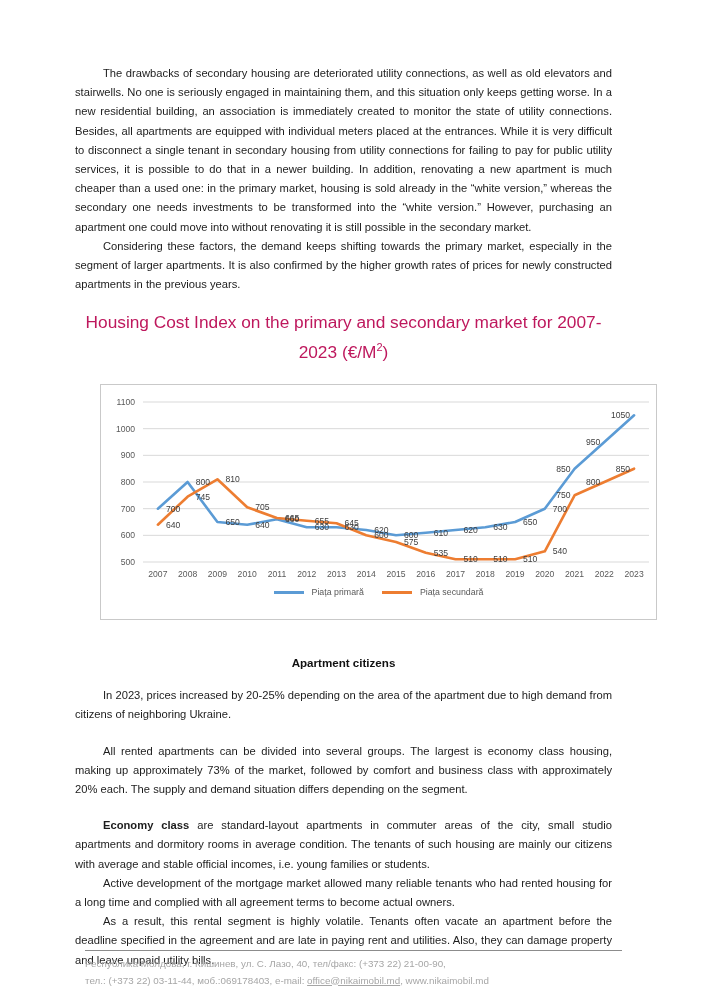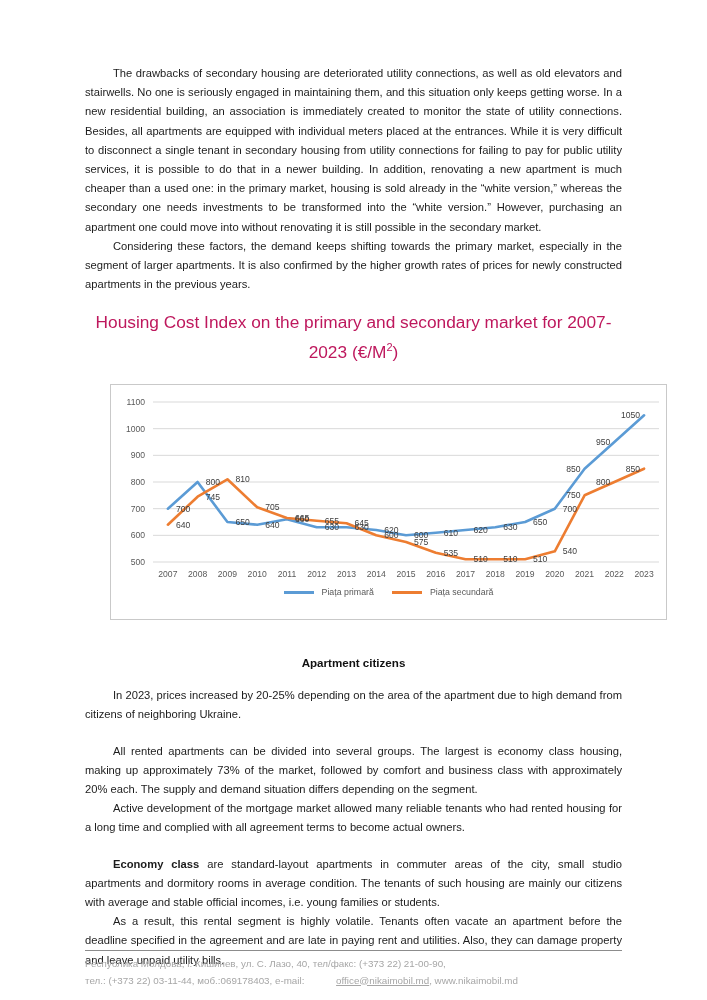--- a/index.html
+++ b/index.html
@@ -1,37 +1,37 @@
 <!DOCTYPE html>
 <html><head>
 <meta charset="utf-8">
 <style>
   html,body{margin:0;padding:0;background:#fff;}
   .page{position:relative;width:707px;height:1000px;background:#fff;overflow:hidden;
         font-family:"Liberation Sans",sans-serif;color:#1c1c1c;}
-  .content{position:absolute;left:85px;top:0;width:537px;}
+  .content{position:absolute;left:75px;top:0;width:537px;}
   .spacer-top{height:64px;}
   p.body-par{margin:0;font-size:11.2px;line-height:19.2px;text-align:justify;text-indent:28px;color:#1c1c1c;}
   p.gap{margin-top:17px;}
   .chart-title{margin:16px 0 0 0;font-weight:400;font-size:17.3px;line-height:25px;text-align:center;color:#be185d;}
   .chart-title sup{font-size:11px;}
   .chart-box{position:relative;margin-top:19px;margin-left:25px;width:555px;height:234px;
              border:1px solid #c9c9c9;background:#fff;}
   .chart-svg{display:block;}
   .ax{font-family:"Liberation Sans",sans-serif;font-size:8.6px;fill:#595959;}
   .dl{font-family:"Liberation Sans",sans-serif;font-size:8.6px;fill:#404040;}
   .chart-legend{position:absolute;left:0;right:0;top:202px;display:flex;justify-content:center;gap:18px;align-items:center;}
   .legend-item{display:flex;align-items:center;gap:8px;}
   .legend-swatch{display:inline-block;width:30px;height:3px;}
   .legend-label{font-size:8.8px;color:#595959;}
   .section-heading{margin:36px 0 0 0;font-size:11.6px;font-weight:700;text-align:center;color:#111;}
   .lead-bold{font-weight:700;}
   .footer{position:absolute;left:85px;top:950px;width:537px;border-top:1px solid #8c8c8c;
           padding-top:5px;text-align:left;font-size:9.8px;line-height:16.5px;color:#a6a6a6;}
-  .footer a{color:#a6a6a6;text-decoration:underline;margin-left:29px;}
+  .footer a{color:#a6a6a6;text-decoration:underline;}
 </style>
 </head>
 <body>
 
 <div class="page">
   <div class="content">
     <div class="spacer-top"></div>
 
     <p class="body-par">The drawbacks of secondary housing are deteriorated utility connections, as well as old elevators and stairwells. No one is seriously engaged in maintaining them, and this situation only keeps getting worse. In a new residential building, an association is immediately created to monitor the state of utility connections. Besides, all apartments are equipped with individual meters placed at the entrances. While it is very difficult to disconnect a single tenant in secondary housing from utility connections for failing to pay for public utility services, it is possible to do that in a newer building. In addition, renovating a new apartment is much cheaper than a used one: in the primary market, housing is sold already in the “white version,” whereas the secondary one needs investments to be transformed into the “white version.” However, purchasing an apartment one could move into without renovating it is still possible in the secondary market.</p>
 
@@ -120,23 +120,23 @@
         </span>
       </div>
     </div>
 
     <h2 class="section-heading">Apartment citizens</h2>
 
     <p class="body-par gap">In 2023, prices increased by 20-25% depending on the area of the apartment due to high demand from citizens of neighboring Ukraine.</p>
 
     <p class="body-par gap">All rented apartments can be divided into several groups. The largest is economy class housing, making up approximately 73% of the market, followed by comfort and business class with approximately 20% each. The supply and demand situation differs depending on the segment.</p>
 
+    <p class="body-par gap"><span class="lead-bold">Economy class</span><span> are standard-layout apartments in commuter areas of the city, small studio apartments and dormitory rooms in average condition. The tenants of such housing are mainly our citizens with average and stable official incomes, i.e. young families or students.</span></p>
+
     <p class="body-par">Active development of the mortgage market allowed many reliable tenants who had rented housing for a long time and complied with all agreement terms to become actual owners.</p>
-
-    <p class="body-par gap"><span class="lead-bold">Economy class</span><span> are standard-layout apartments in commuter areas of the city, small studio apartments and dormitory rooms in average condition. The tenants of such housing are mainly our citizens with average and stable official incomes, i.e. young families or students.</span></p>
 
     <p class="body-par">As a result, this rental segment is highly volatile. Tenants often vacate an apartment before the deadline specified in the agreement and are late in paying rent and utilities. Also, they can damage property and leave unpaid utility bills.</p>
   </div>
 
   <div class="footer">
     <div>Республика Молдова, г. Кишинев, ул. С. Лазо, 40, тел/факс: (+373 22) 21-00-90,</div>
     <div><span>тел.: (+373 22) 03-11-44, моб.:069178403, e-mail: </span><a href="#">office@nikaimobil.md</a><span>, www.nikaimobil.md</span></div>
   </div>
 </div>
 

